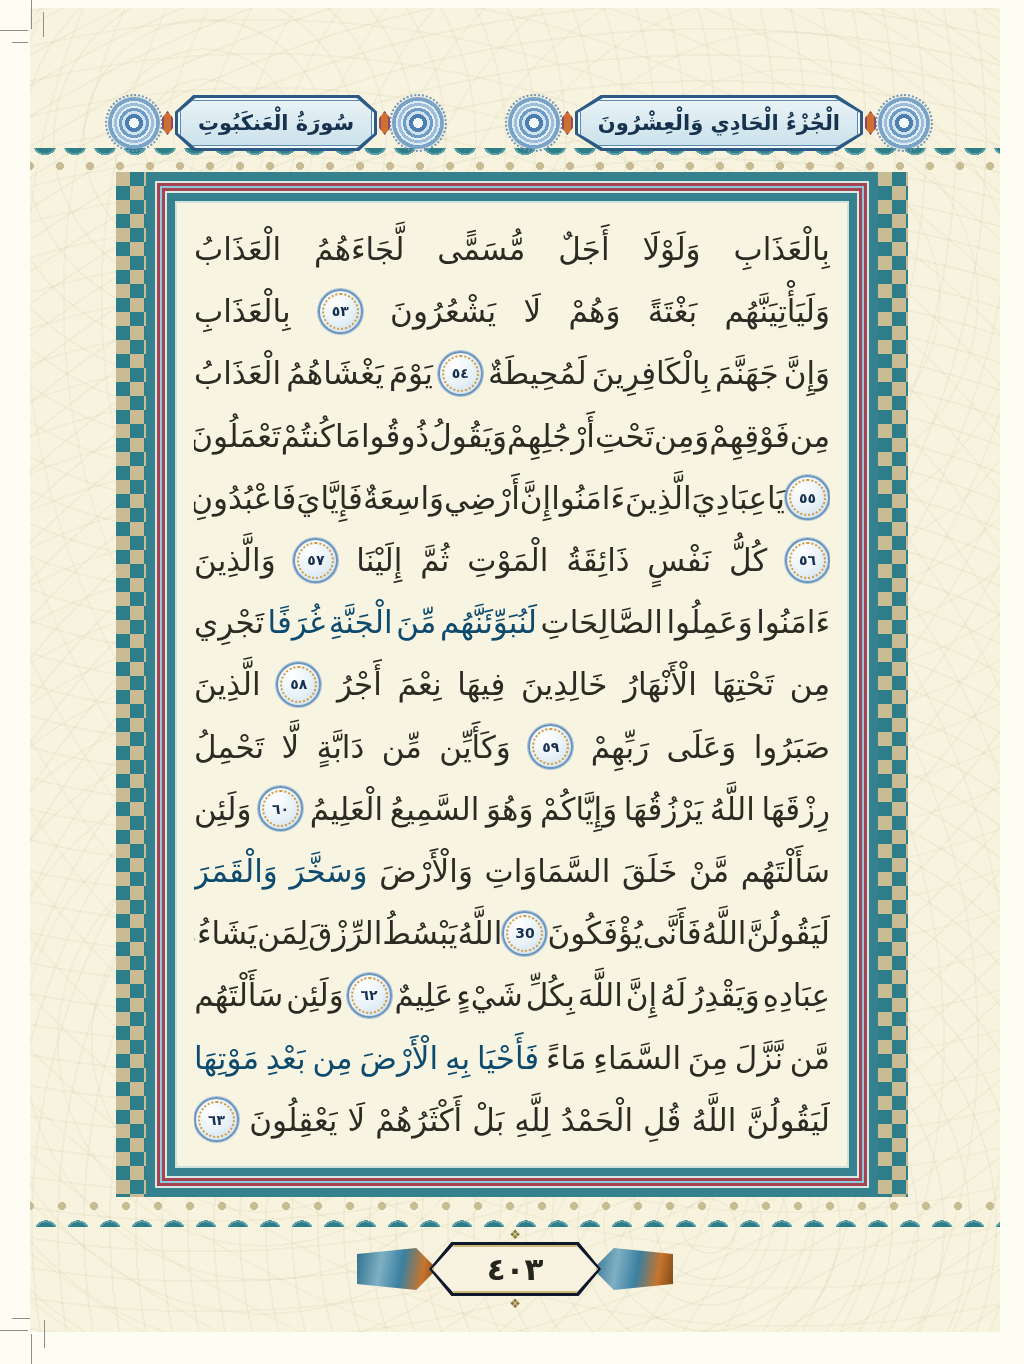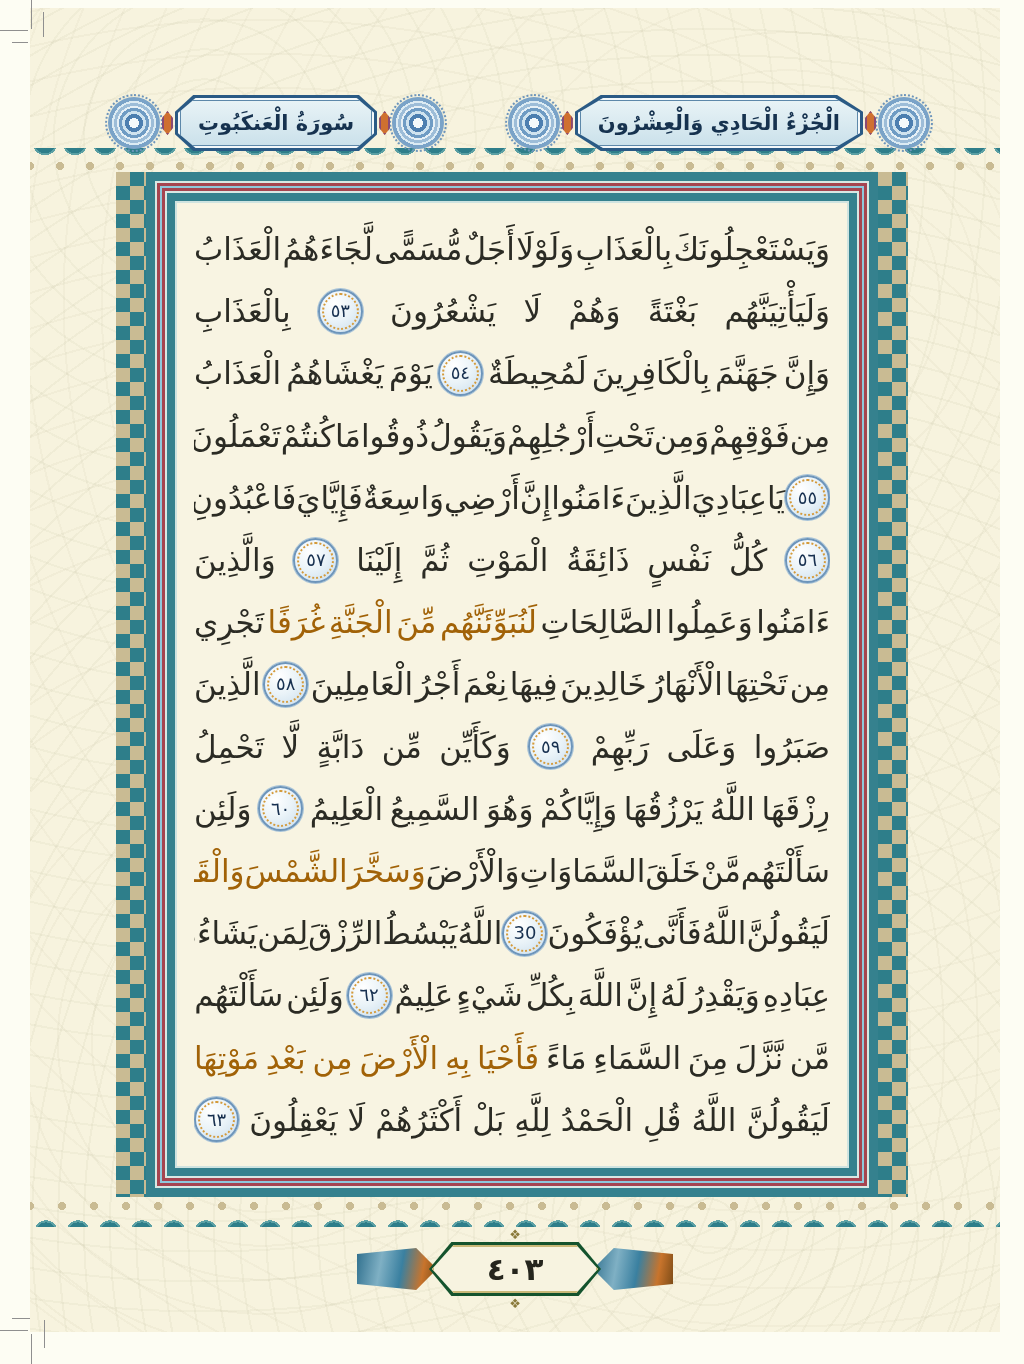--- a/index.html
+++ b/index.html
@@ -77,41 +77,41 @@
         inset 0 0 0 29px #35818e,
         inset 0 0 0 31px #cfe3e0; }
 
   
   .text-area { position:absolute; inset:46px 48px; display:flex; flex-direction:column;
       justify-content:space-between; z-index:3; }
   .line { flex:0 0 62px; display:flex; direction:rtl; justify-content:space-between;
       align-items:center; font-size:31px; line-height:58px; color:#2b2b24;
       overflow:hidden; font-weight:500; }
   .word { white-space:nowrap; }
-  .word.red { color:#a16207; }
+  .word.red { color:#0c4a6e; }
   .ayah { flex:0 0 auto; width:45px; height:45px; border-radius:50%;
       border:2px solid #6d95bb; outline:2px dotted #d49a3a; outline-offset:-6px;
       background:radial-gradient(circle at 35% 30%, #ffffff 0%, #eaf3f8 45%, #c7dcec 100%);
       box-shadow:0 0 0 1px #a8c4da;
       display:flex; align-items:center; justify-content:center;
-      font-size:18px; line-height:1; font-weight:normal; color:#173050; }
+      font-size:14px; line-height:1; font-weight:bold; color:#173050; }
 
   
   .pagenum-row { position:absolute; top:1232px; left:0; right:0; height:58px;
       display:flex; align-items:center; justify-content:center; z-index:2; }
   .pn-cluster { position:relative; display:flex; align-items:center; }
   .pn-cluster::before, .pn-cluster::after { position:absolute; left:50%;
       transform:translateX(-50%); color:#8a7a3a; font-size:13px; }
   .pn-cluster::before { content:"\2756"; top:-15px; }
   .pn-cluster::after  { content:"\2756"; bottom:-15px; }
   .pn-wing { width:80px; height:42px; flex:0 0 auto;
       background:linear-gradient(100deg,#2f6f8d 0%,#7fb0c4 30%,#3a80a0 55%,#c8742c 80%,#7a4a16 100%); }
   .pn-wing.left  { clip-path:polygon(0 50%,26% 0,100% 14%,100% 86%,26% 100%); margin-left:-8px; }
   .pn-wing.right { clip-path:polygon(100% 50%,74% 0,0 14%,0 86%,74% 100%); margin-right:-8px; }
-  .pn-center-wrap { width:172px; height:54px; background:#14532d; padding:3px;
+  .pn-center-wrap { width:172px; height:54px; background:#0f172a; padding:3px;
       clip-path:polygon(13% 0,87% 0,100% 50%,87% 100%,13% 100%,0 50%); display:flex; z-index:1; }
   .pn-center { flex:1; clip-path:polygon(13% 0,87% 0,100% 50%,87% 100%,13% 100%,0 50%);
       background:#f7f3e0; display:flex; align-items:center; justify-content:center;
       box-shadow:inset 0 0 0 2px #c9b878;
       font-size:31px; font-weight:bold; color:#25251d; }
 </style>
 </head>
 <body>
 
 <div class="mark" style="left:31px;top:0;width:1px;height:29px"></div>
@@ -150,21 +150,20 @@
     </div>
   </div>
 
   <div class="fringe top"></div>
   <div class="lattice left"></div>
   <div class="lattice right"></div>
 
   <div class="frame">
     <div class="text-area" id="text-area">
         <div class="line">
-          <span class="word">وَيَسْتَعْجِلُونَكَ</span>
           <span class="word">بِالْعَذَابِ</span>
           <span class="word">وَلَوْلَا</span>
           <span class="word">أَجَلٌ</span>
           <span class="word">مُّسَمًّى</span>
           <span class="word">لَّجَاءَهُمُ</span>
           <span class="word">الْعَذَابُ</span>
         </div>
         <div class="line">
           <span class="word">وَلَيَأْتِيَنَّهُم</span>
           <span class="word">بَغْتَةً</span>
@@ -229,21 +228,20 @@
           <span class="word">تَجْرِي</span>
         </div>
         <div class="line">
           <span class="word">مِن</span>
           <span class="word">تَحْتِهَا</span>
           <span class="word">الْأَنْهَارُ</span>
           <span class="word">خَالِدِينَ</span>
           <span class="word">فِيهَا</span>
           <span class="word">نِعْمَ</span>
           <span class="word">أَجْرُ</span>
-          <span class="word">الْعَامِلِينَ</span>
           <span class="ayah">٥٨</span>
           <span class="word">الَّذِينَ</span>
         </div>
         <div class="line">
           <span class="word">صَبَرُوا</span>
           <span class="word">وَعَلَى</span>
           <span class="word">رَبِّهِمْ</span>
           <span class="ayah">٥٩</span>
           <span class="word">وَكَأَيِّن</span>
           <span class="word">مِّن</span>
@@ -262,21 +260,20 @@
           <span class="ayah">٦٠</span>
           <span class="word">وَلَئِن</span>
         </div>
         <div class="line">
           <span class="word">سَأَلْتَهُم</span>
           <span class="word">مَّنْ</span>
           <span class="word">خَلَقَ</span>
           <span class="word">السَّمَاوَاتِ</span>
           <span class="word">وَالْأَرْضَ</span>
           <span class="word red">وَسَخَّرَ</span>
-          <span class="word red">الشَّمْسَ</span>
           <span class="word red">وَالْقَمَرَ</span>
         </div>
         <div class="line">
           <span class="word">لَيَقُولُنَّ</span>
           <span class="word">اللَّهُ</span>
           <span class="word">فَأَنَّى</span>
           <span class="word">يُؤْفَكُونَ</span>
           <span class="ayah">30</span>
           <span class="word">اللَّهُ</span>
           <span class="word">يَبْسُطُ</span>

